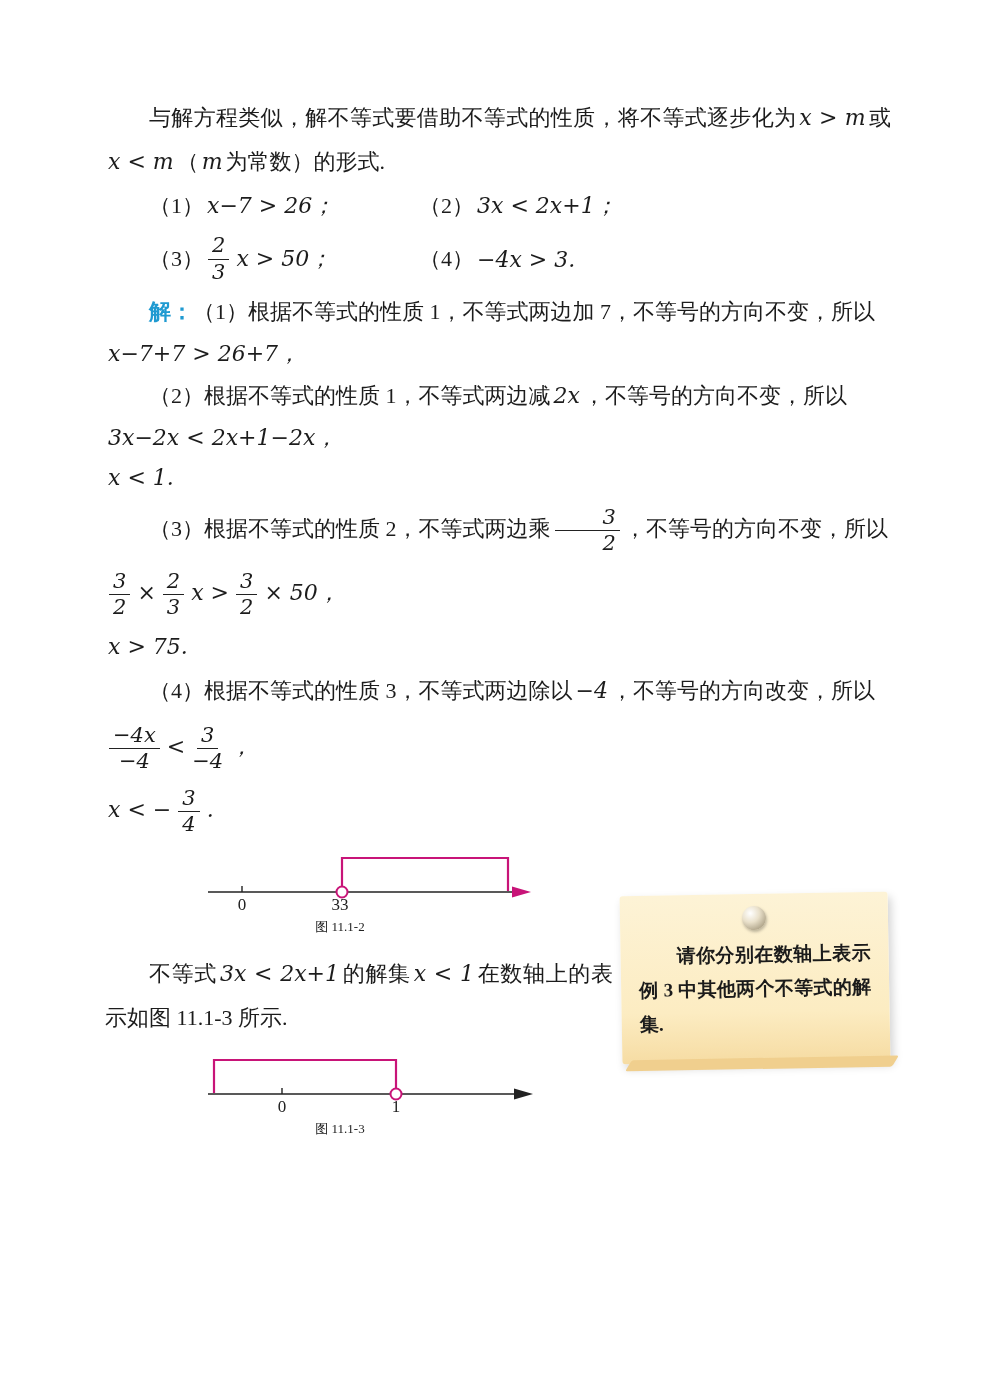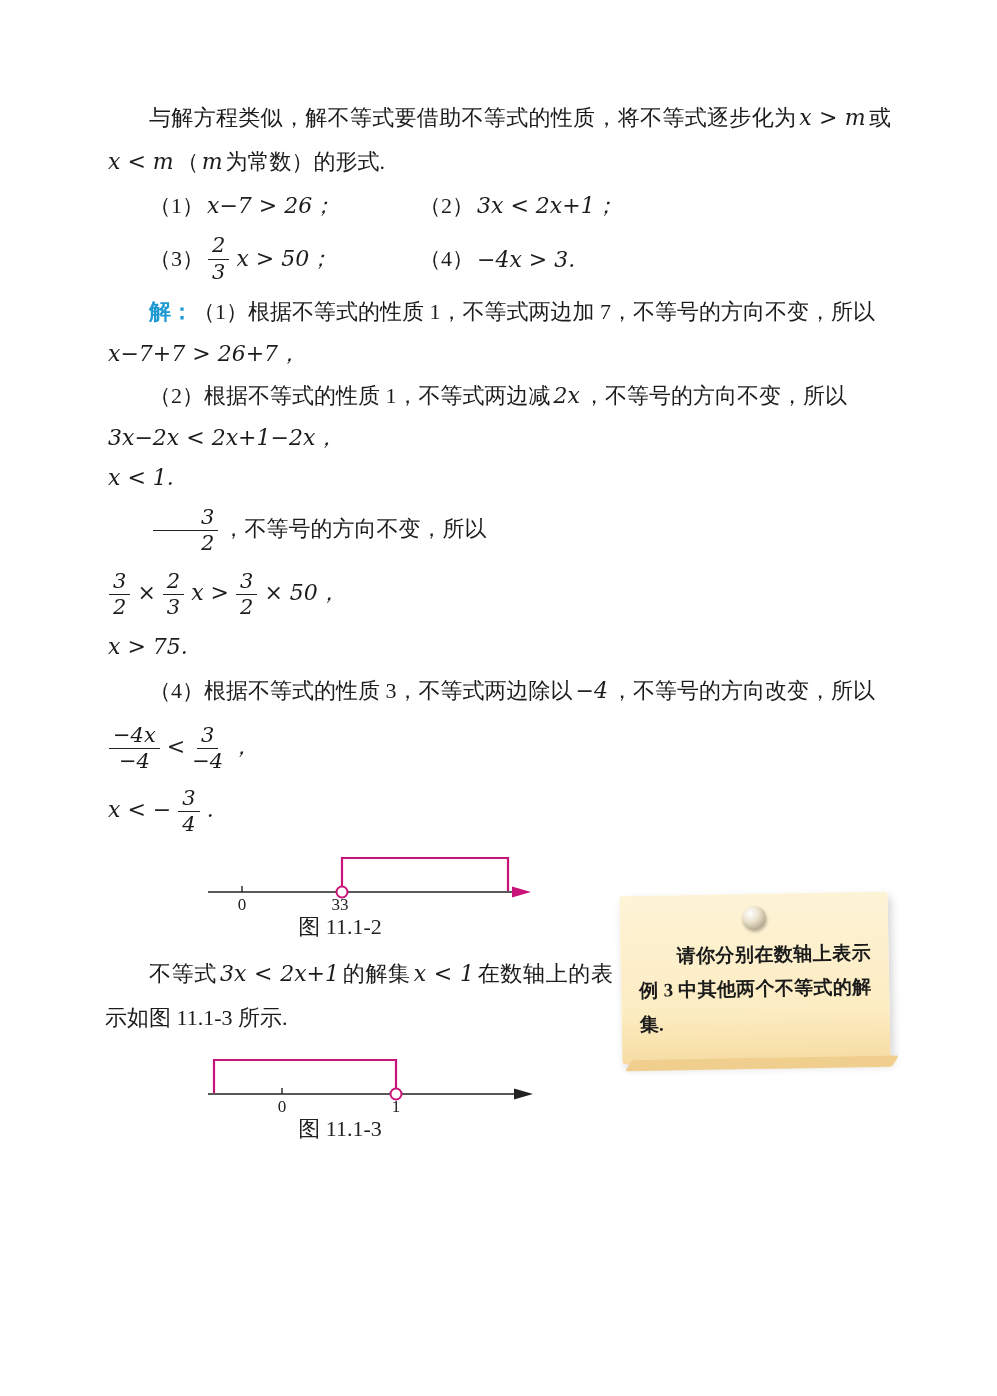--- a/index.html
+++ b/index.html
@@ -33,21 +33,21 @@
 
   .numline { display:block; margin-left:95px; width:340px; height:66px; }
   .numline .axis { stroke:#222; stroke-width:1.6; }
   .numline .tick { stroke:#222; stroke-width:1.4; }
   .numline .ray { fill:none; stroke:#c81478; stroke-width:2.2; }
   .numline .open-dot { fill:#ffffff; stroke:#c81478; stroke-width:2; }
   .numline .arrow-magenta { fill:#c81478; }
   .numline .arrow-black { fill:#222; }
   .numline text { font-family:"Liberation Serif", serif; font-size:17px; fill:#222; text-anchor:middle; font-style:normal; }
 
-  .fig-caption { width:280px; margin-left:95px; text-align:center; font-size:22px; line-height:30px; color:#222; }
+  .fig-caption { width:280px; margin-left:95px; text-align:center; font-size:13px; line-height:30px; color:#222; }
 
   .note { position:relative; width:268px; margin-top:48px; padding:12px 18px 22px;
           background:linear-gradient(180deg,#fdf3d6 0%, #fcecc2 70%, #f6dca3 100%);
           border-radius:3px; box-shadow:3px 5px 10px rgba(0,0,0,0.18); transform:rotate(-1deg); }
   .note::after { content:""; position:absolute; left:6px; right:-5px; bottom:-7px; height:11px;
                  background:#f0cf8e; transform:skewX(-32deg); z-index:-1; border-radius:2px; }
   .pearl { width:24px; height:24px; border-radius:50%; margin:0 auto 8px;
            background:radial-gradient(circle at 35% 30%, #ffffff 0%, #e9e0ca 40%, #b4a98f 75%, #8d8268 100%);
            box-shadow:1px 2px 3px rgba(0,0,0,0.25); }
   .note-text { font-size:19px; line-height:34px; text-indent:2em; font-weight:600; color:#1b1b1b; text-align:justify; }
@@ -90,21 +90,21 @@
       </div>
   </div>
 
   <p class="para indent"><span class="blue">解：</span><span>（1）根据不等式的性质 1，不等式两边加 7，不等号的方向不变，所以</span></p>
   <div class="eq"><span class="math">x−7+7 &gt; 26+7，</span></div>
 
   <p class="para indent"><span>（2）根据不等式的性质 1，不等式两边减</span><span class="math">2x</span><span>，不等号的方向不变，所以</span></p>
   <div class="eq"><span class="math">3x−2x &lt; 2x+1−2x，</span></div>
   <div class="eq"><span class="math">x &lt; 1.</span></div>
 
-  <p class="para indent" style="line-height:62px;"><span class="frac">
+  <p class="para indent" style="line-height:62px;"><span>（3）根据不等式的性质 2，不等式两边乘</span><span class="frac">
         <span class="fnum">3</span>
         <span class="fden">2</span>
       </span><span>，不等号的方向不变，所以</span></p>
   <div class="eq eq-frac"><span class="frac">
         <span class="fnum">3</span>
         <span class="fden">2</span>
       </span><span class="math">×</span><span class="frac">
         <span class="fnum">2</span>
         <span class="fden">3</span>
       </span><span class="math">x &gt;</span><span class="frac">

